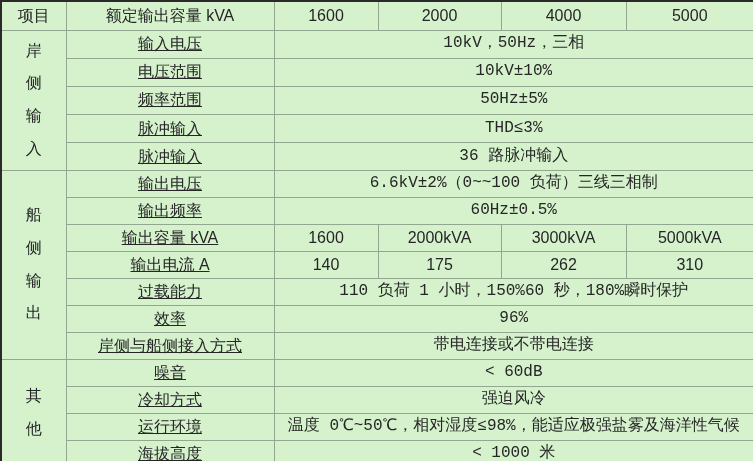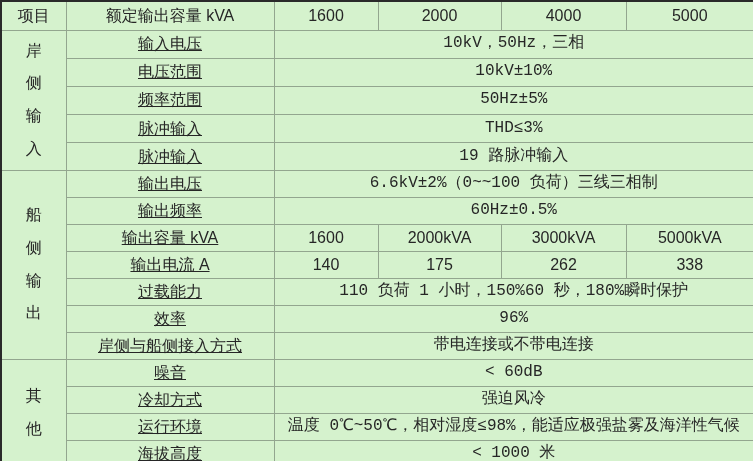--- a/index.html
+++ b/index.html
@@ -73,21 +73,21 @@
   <tr class="r">
     <td class="labelcell">频率范围</td>
     <td class="vthick wide-val" colspan="4">50Hz±5%</td>
   </tr>
   <tr class="r">
     <td class="labelcell">脉冲输入</td>
     <td class="vthick wide-val" colspan="4">THD≤3%</td>
   </tr>
   <tr class="r">
     <td class="labelcell">脉冲输入</td>
-    <td class="vthick wide-val" colspan="4">19 路脉冲输入</td>
+    <td class="vthick wide-val" colspan="4">36 路脉冲输入</td>
   </tr>
 
   <tr class="r">
     <td class="sec-top section-cell" rowspan="7">
       <div class="vtext">船侧输出</div>
     </td>
     <td class="sec-top labelcell">输出电压</td>
     <td class="sec-top vthick wide-val" colspan="4">6.6kV±2%（0~~100 负荷）三线三相制</td>
   </tr>
   <tr class="r">
@@ -99,21 +99,21 @@
     <td class="vthick">1600</td>
     <td class="vlight">2000kVA</td>
     <td class="vthick">3000kVA</td>
     <td class="vthick">5000kVA</td>
   </tr>
   <tr class="r">
     <td class="labelcell">输出电流 A</td>
     <td class="vthick">140</td>
     <td class="vlight">175</td>
     <td class="vthick">262</td>
-    <td class="vthick">338</td>
+    <td class="vthick">310</td>
   </tr>
   <tr class="r">
     <td class="labelcell">过载能力</td>
     <td class="vthick wide-val" colspan="4">110 负荷 1 小时，150%60 秒，180%瞬时保护</td>
   </tr>
   <tr class="r">
     <td class="labelcell">效率</td>
     <td class="vthick wide-val" colspan="4">96%</td>
   </tr>
   <tr class="r">

